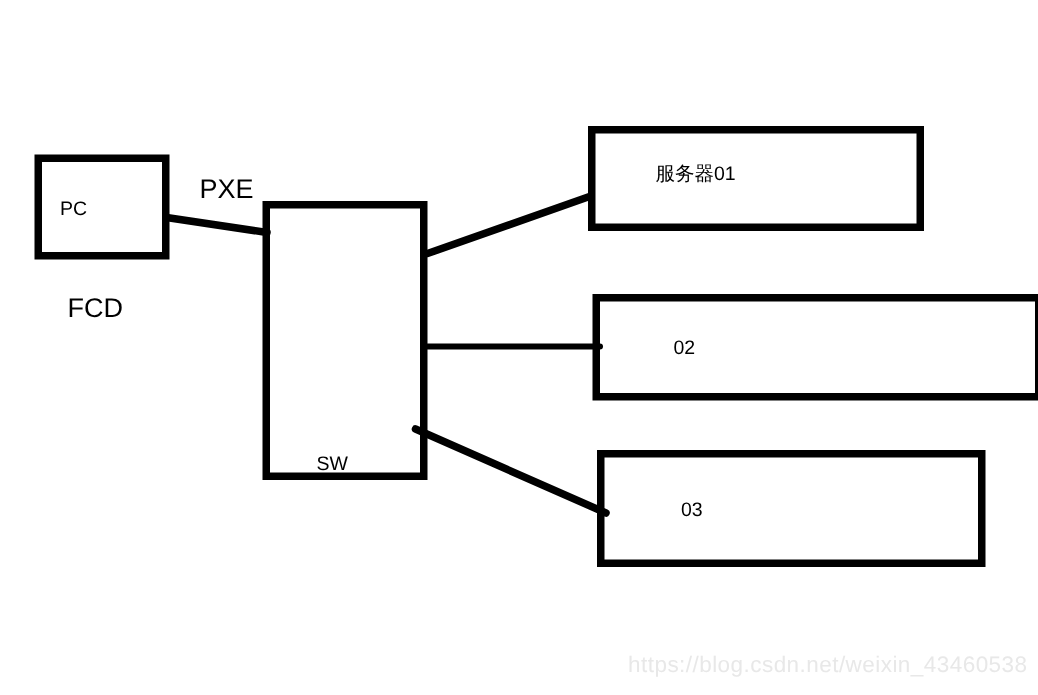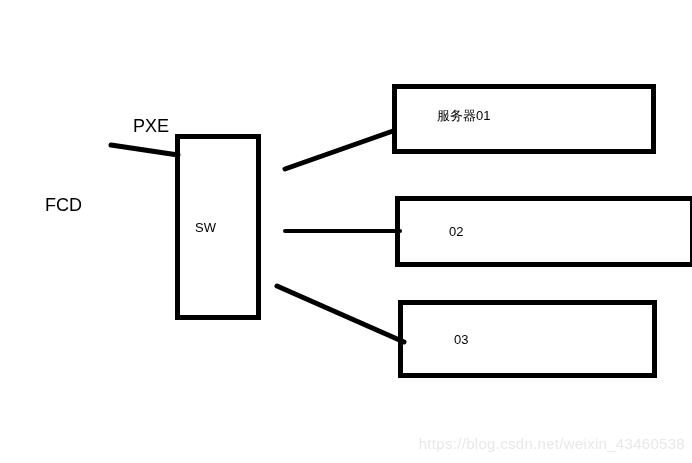--- a/index.html
+++ b/index.html
@@ -35,22 +35,22 @@
     position: absolute;
     box-sizing: border-box;
     border: 5px solid #000000;
     background: transparent;
     display: flex;
     align-items: center;
     font-size: 13px;
     line-height: 1;
   }
   .node-pc      { left: 23px;  top: 103px; width: 90px;  height: 70px;  padding-left: 12px; }
-  .node-sw      { left: 175px; top: 134px; width: 86px; height: 186px; padding-left: 15px; }
-  .node-server1 { left: 392px; top: 84px;  width: 264px; height: 70px;  padding-left: 40px; align-items: flex-start; padding-top: 20px; }
+  .node-sw      { left: 175px; top: 134px; width: 110px; height: 186px; padding-left: 31px; align-items: flex-end; }
+  .node-server1 { left: 392px; top: 84px;  width: 224px; height: 70px;  padding-left: 40px; align-items: flex-start; padding-top: 20px; }
   .node-server2 { left: 395px; top: 196px; width: 300px; height: 71px;  padding-left: 49px; }
   .node-server3 { left: 398px; top: 300px; width: 259px; height: 78px;  padding-left: 51px; }
   .floating-label {
     position: absolute;
     font-size: 18px;
     line-height: 1;
   }
   .label-pxe { left: 133px; top: 117px; }
   .label-fcd { left: 45px;  top: 196px; }
   .watermark {
@@ -68,20 +68,23 @@
 
 <div class="canvas">
 
   <svg class="edges" width="692" height="463" viewBox="0 0 692 463" aria-hidden="true">
     <line x1="111" y1="145" x2="178" y2="155"></line>
     <line x1="285" y1="169" x2="393" y2="131"></line>
     <line class="thin" x1="285" y1="231" x2="400" y2="231"></line>
     <line x1="277" y1="286" x2="404" y2="342"></line>
   </svg>
 
+  <div class="node node-pc">
+    <span>PC</span>
+  </div>
 
   <div class="node node-sw">
     <span>SW</span>
   </div>
 
   <div class="node node-server1">
     <span>服务器01</span>
   </div>
 
   <div class="node node-server2">

